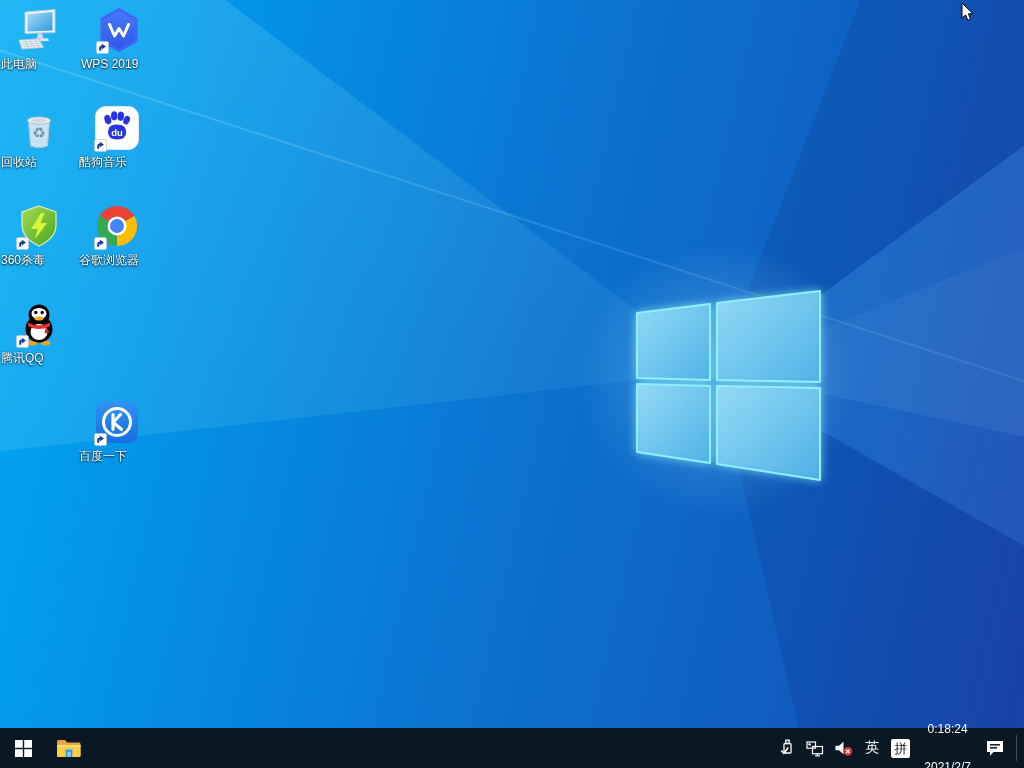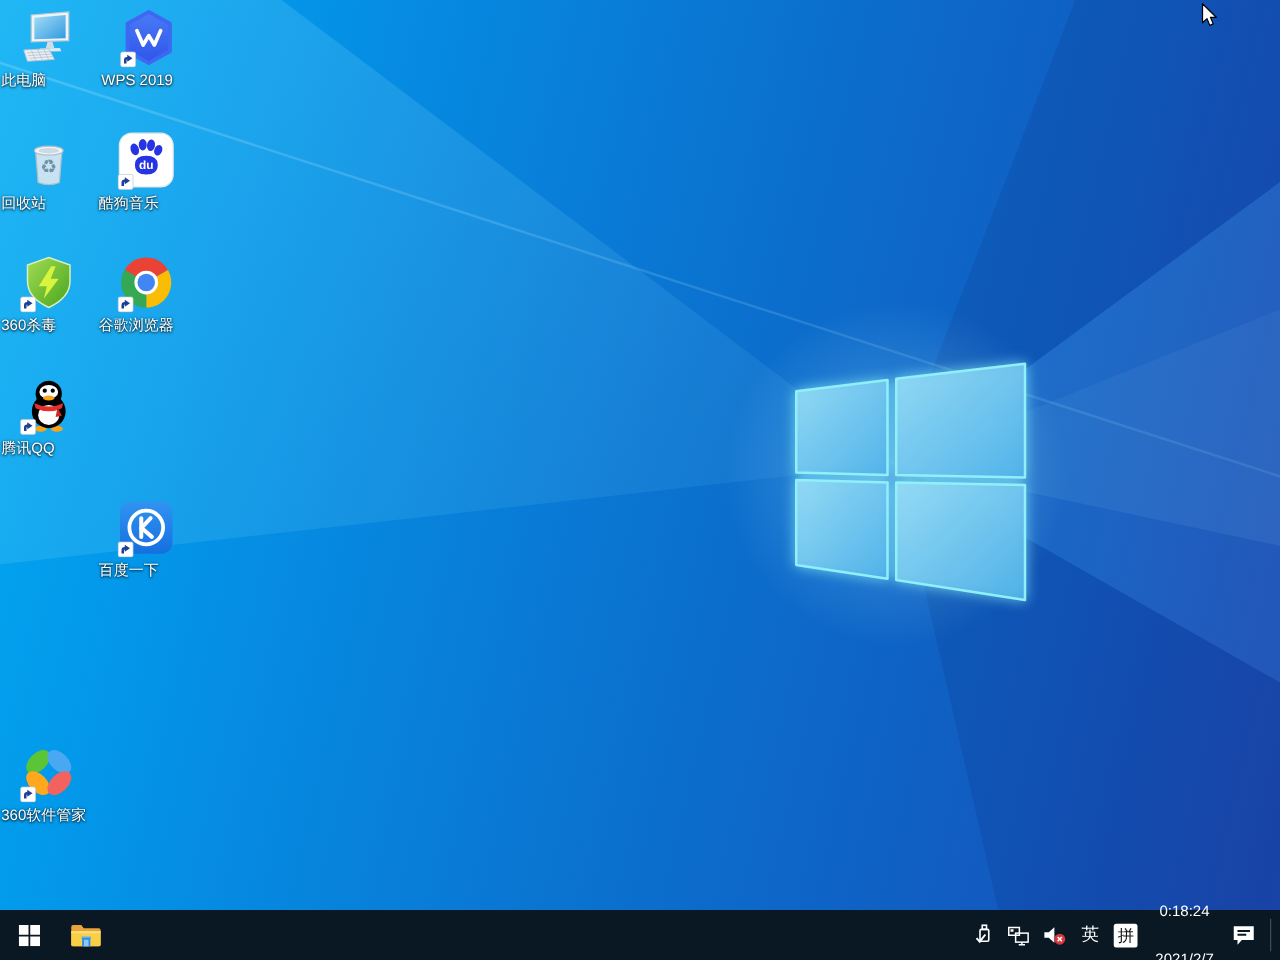--- a/index.html
+++ b/index.html
@@ -241,35 +241,20 @@
         <svg class="badge" width="13" height="13" viewBox="0 0 13 13">
           <rect x="0.5" y="0.5" width="12" height="12" rx="1.5" fill="#fff" stroke="#b9c6d2" stroke-width="0.6"></rect>
           <path d="M3.2,9.8 L3.2,7.2 Q3.2,4.6 5.8,4.6 L5.8,2.8 L10,5.6 L5.8,8.4 L5.8,6.6 Q5.2,6.6 5.2,7.4 L5.2,9.8 Z" fill="#1c3e97"></path>
         </svg>
       </div>
       <div class="lbl">百度一下</div>
     </div>
 
 
 
-    <div class="tile" style="left:1px;top:594px">
-      <div class="art">
-        <svg width="48" height="48" viewBox="0 0 48 48">
-          <ellipse cx="15.5" cy="15.5" rx="11.5" ry="7" fill="#5cc437" transform="rotate(-45 15.5 15.5)"></ellipse>
-          <ellipse cx="32.5" cy="15.5" rx="11.5" ry="7" fill="#49a8f2" transform="rotate(45 32.5 15.5)"></ellipse>
-          <ellipse cx="15.5" cy="32.5" rx="11.5" ry="7" fill="#ffa81e" transform="rotate(45 15.5 32.5)"></ellipse>
-          <ellipse cx="32.5" cy="32.5" rx="11.5" ry="7" fill="#f2625e" transform="rotate(-45 32.5 32.5)"></ellipse>
-        </svg>
-        <svg class="badge" width="13" height="13" viewBox="0 0 13 13">
-          <rect x="0.5" y="0.5" width="12" height="12" rx="1.5" fill="#fff" stroke="#b9c6d2" stroke-width="0.6"></rect>
-          <path d="M3.2,9.8 L3.2,7.2 Q3.2,4.6 5.8,4.6 L5.8,2.8 L10,5.6 L5.8,8.4 L5.8,6.6 Q5.2,6.6 5.2,7.4 L5.2,9.8 Z" fill="#1c3e97"></path>
-        </svg>
-      </div>
-      <div class="lbl">360软件管家</div>
-    </div>
 
     <svg class="cursor" width="15" height="21" viewBox="0 0 15 21">
       <path d="M1,1 L1,16.2 L4.6,12.9 L6.8,18.3 L9.6,17.1 L7.4,11.8 L12,11.8 Z" fill="#fff" stroke="#000" stroke-width="1" stroke-linejoin="round"></path>
     </svg>
   </div>
 
   <div class="taskbar">
     <div class="tb-btn">
       <svg width="17" height="17" viewBox="0 0 17 17">
         <g fill="#fff">

